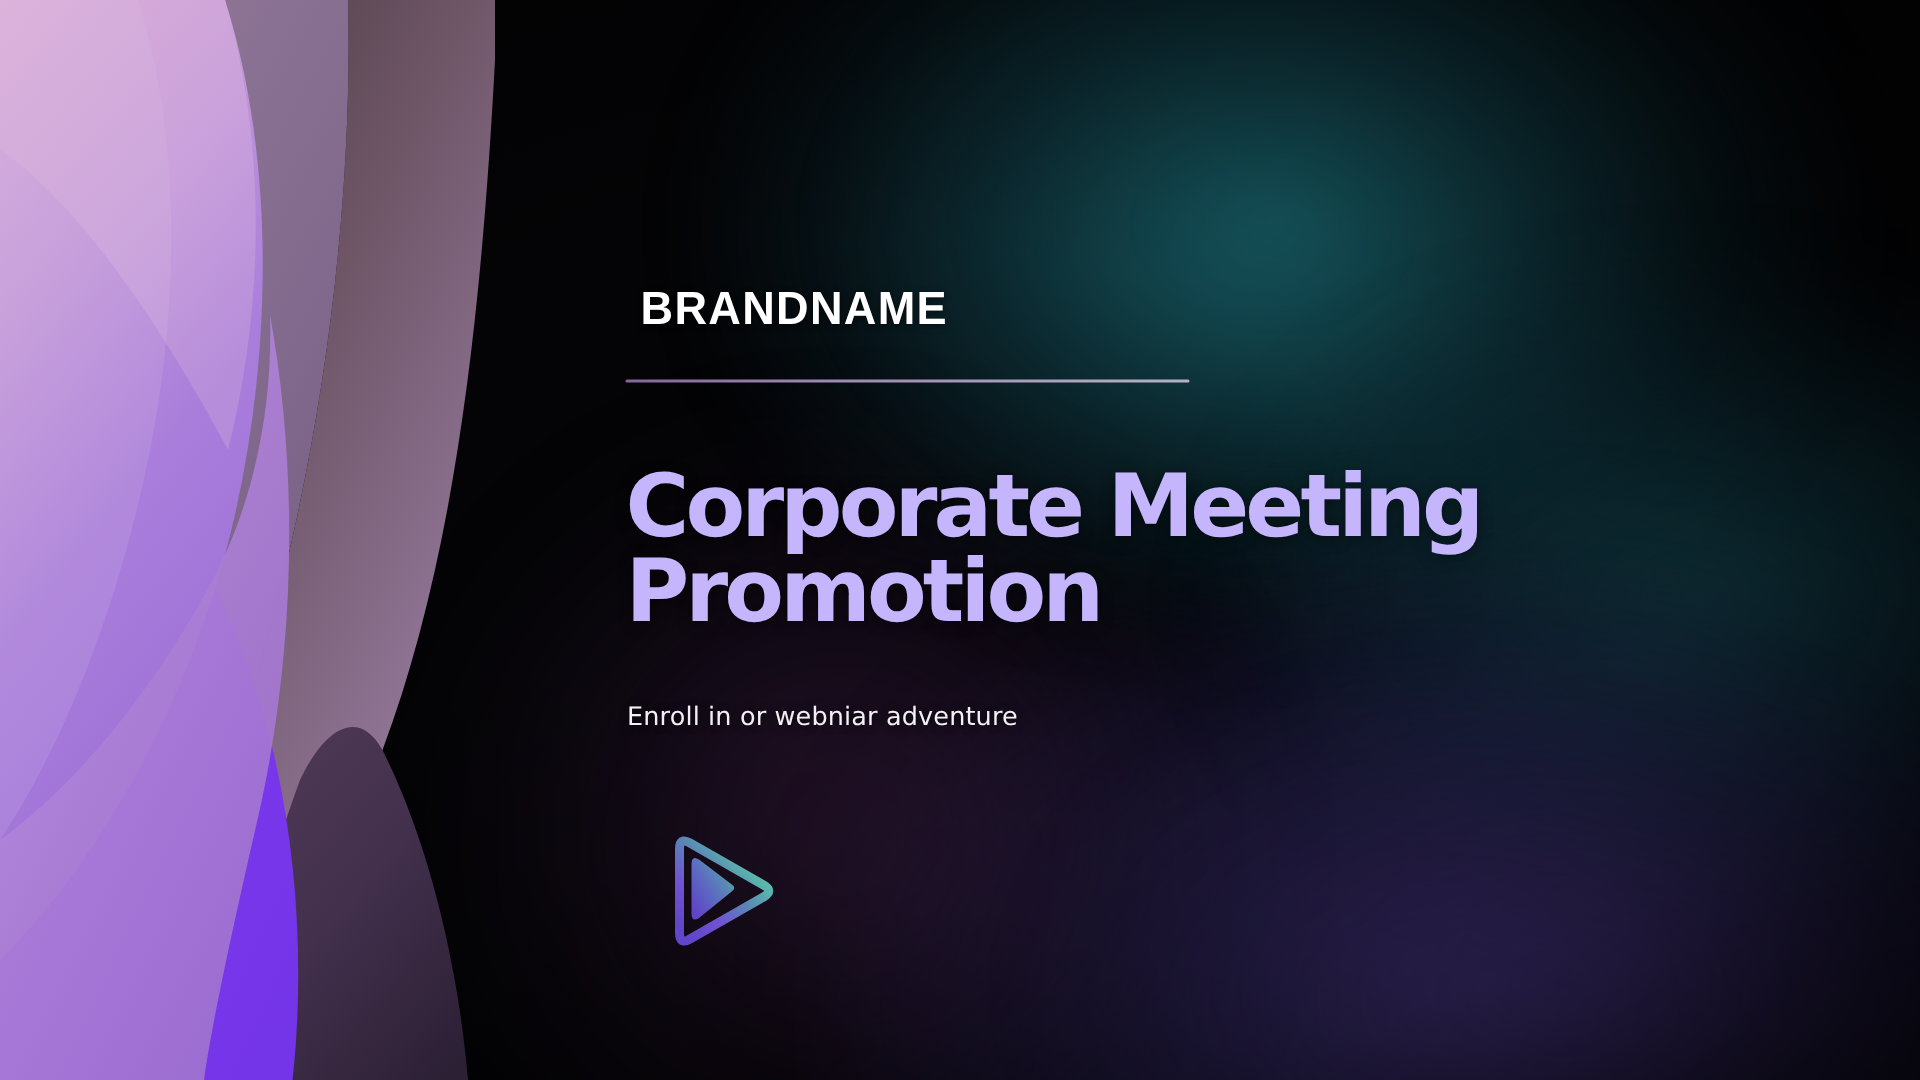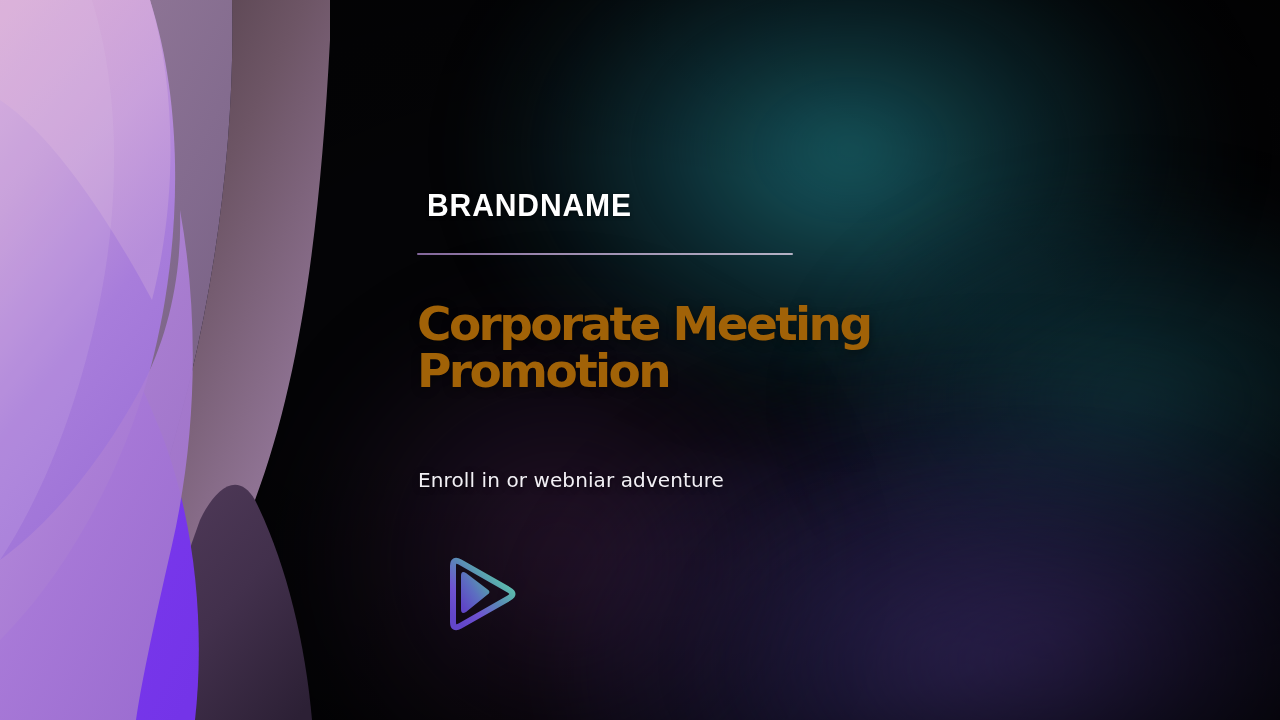--- a/index.html
+++ b/index.html
@@ -131,34 +131,34 @@
         #c3bcd0 100%);
     opacity: 0.92;
   }
   .headline {
     position: absolute;
     left: 0px;
     top: 270px;
     width: 790px;
     font-family: "DejaVu Sans", sans-serif;
     font-weight: 700;
-    font-size: 47px;
+    font-size: 58px;
     line-height: 0.99;
     letter-spacing: -2.6px;
-    color: #a16207;
+    color: #c4b5fd;
     text-shadow: 0 2px 10px rgba(0,0,0,0.45);
   }
   .headline .l2 { display: block; }
   .subtitle {
     position: absolute;
     left: 1px;
     top: 468px;
     font-family: "DejaVu Sans", sans-serif;
     font-weight: 400;
-    font-size: 20px;
+    font-size: 17px;
     letter-spacing: 0.1px;
     color: #f2f0f5;
     text-shadow: 0 1px 6px rgba(0,0,0,0.5);
     white-space: nowrap;
   }
   .play-btn {
     position: absolute;
     left: 14px;
     top: 550px;
     width: 90px;

